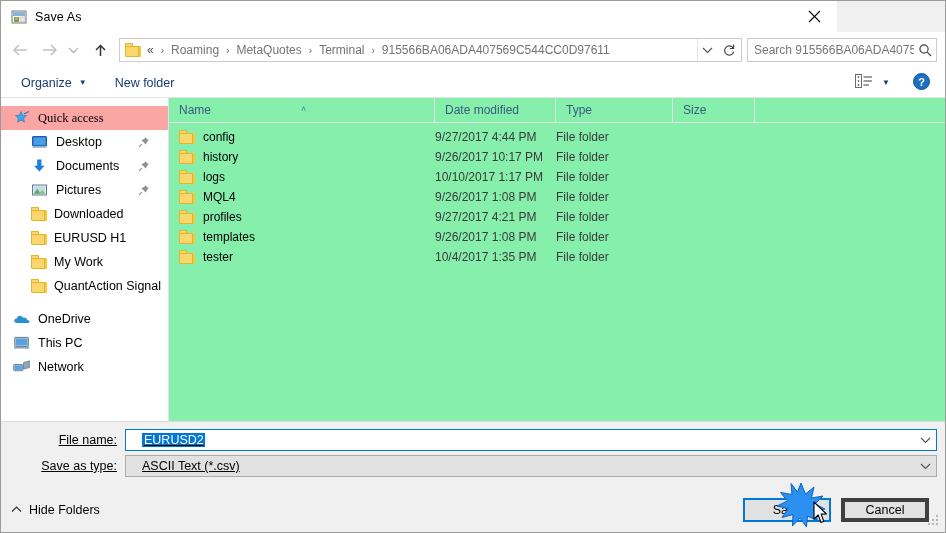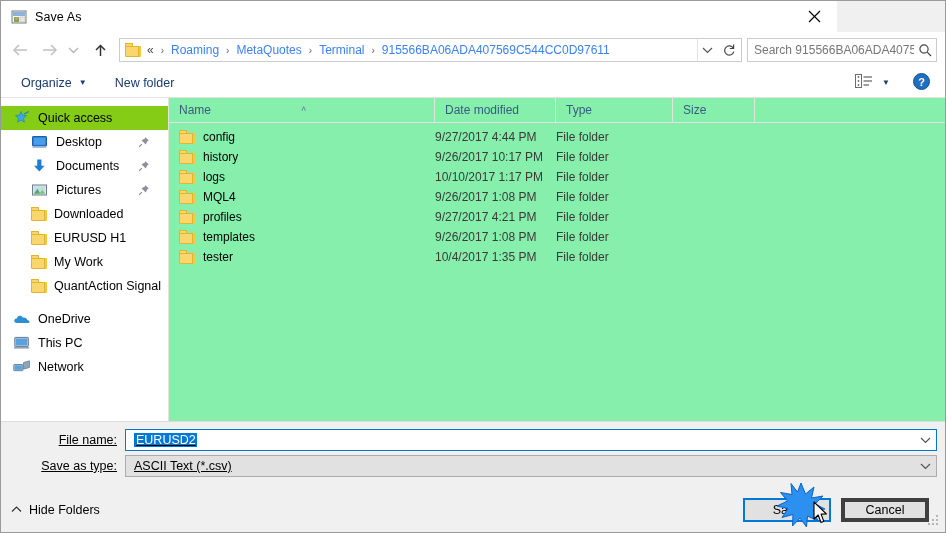--- a/index.html
+++ b/index.html
@@ -71,21 +71,21 @@
     display: flex; align-items: center;
     min-width: 0;
   }
   .addr-folder-ico {
     width: 16px; height: 14px; flex: none;
     margin-left: 5px; margin-right: 4px;
     position: relative;
   }
   .crumbs { display: flex; align-items: center; flex: 1; min-width: 0; overflow: hidden; }
   .crumb {
-    font-size: 12px; color: #3b82f6;
+    font-size: 12px; color: #737373;
     white-space: nowrap; padding: 0 2px;
   }
   .crumb.dim { color: #4a4a4a; }
   .crumb-sep {
     color: #666; font-size: 10px;
     padding: 0 5px; flex: none;
   }
   .addr-chevron {
     width: 20px; height: 22px; flex: none;
     display: flex; align-items: center; justify-content: center;
@@ -145,21 +145,21 @@
     position: relative;
   }
   .sb-item {
     height: 24px;
     display: flex; align-items: center;
     font-size: 12.5px; color: #000;
     padding-left: 12px;
     position: relative;
     white-space: nowrap;
   }
-  .sb-item.selected { background: #84cc16; }
+  .sb-item.selected { background: #fca5a5; font-family: Liberation Serif, serif; }
   .sb-item.indent { padding-left: 30px; }
   .sb-ico {
     width: 18px; height: 16px; flex: none;
     margin-right: 7px;
     position: relative;
   }
   .sb-label { overflow: hidden; }
   .sb-pin {
     position: absolute; right: 18px; top: 50%;
     transform: translateY(-50%);
@@ -266,21 +266,21 @@
   .combo-name {
     border: 1px solid #0078d7;
     background: #ffffff;
   }
   .combo-type {
     border: 1px solid #acacac;
     background: #e1e1e1;
   }
   .combo-value {
     flex: 1; font-size: 12.5px;
-    padding-left: 8px; white-space: nowrap; overflow: hidden;
+    padding-left: 16px; white-space: nowrap; overflow: hidden;
   }
   .combo-value .sel {
     background: #0078d7; color: #ffffff;
     padding: 1px 1px 1px 2px;
   }
   .combo-arrow {
     width: 22px; flex: none;
     display: flex; align-items: center; justify-content: center;
   }
 

